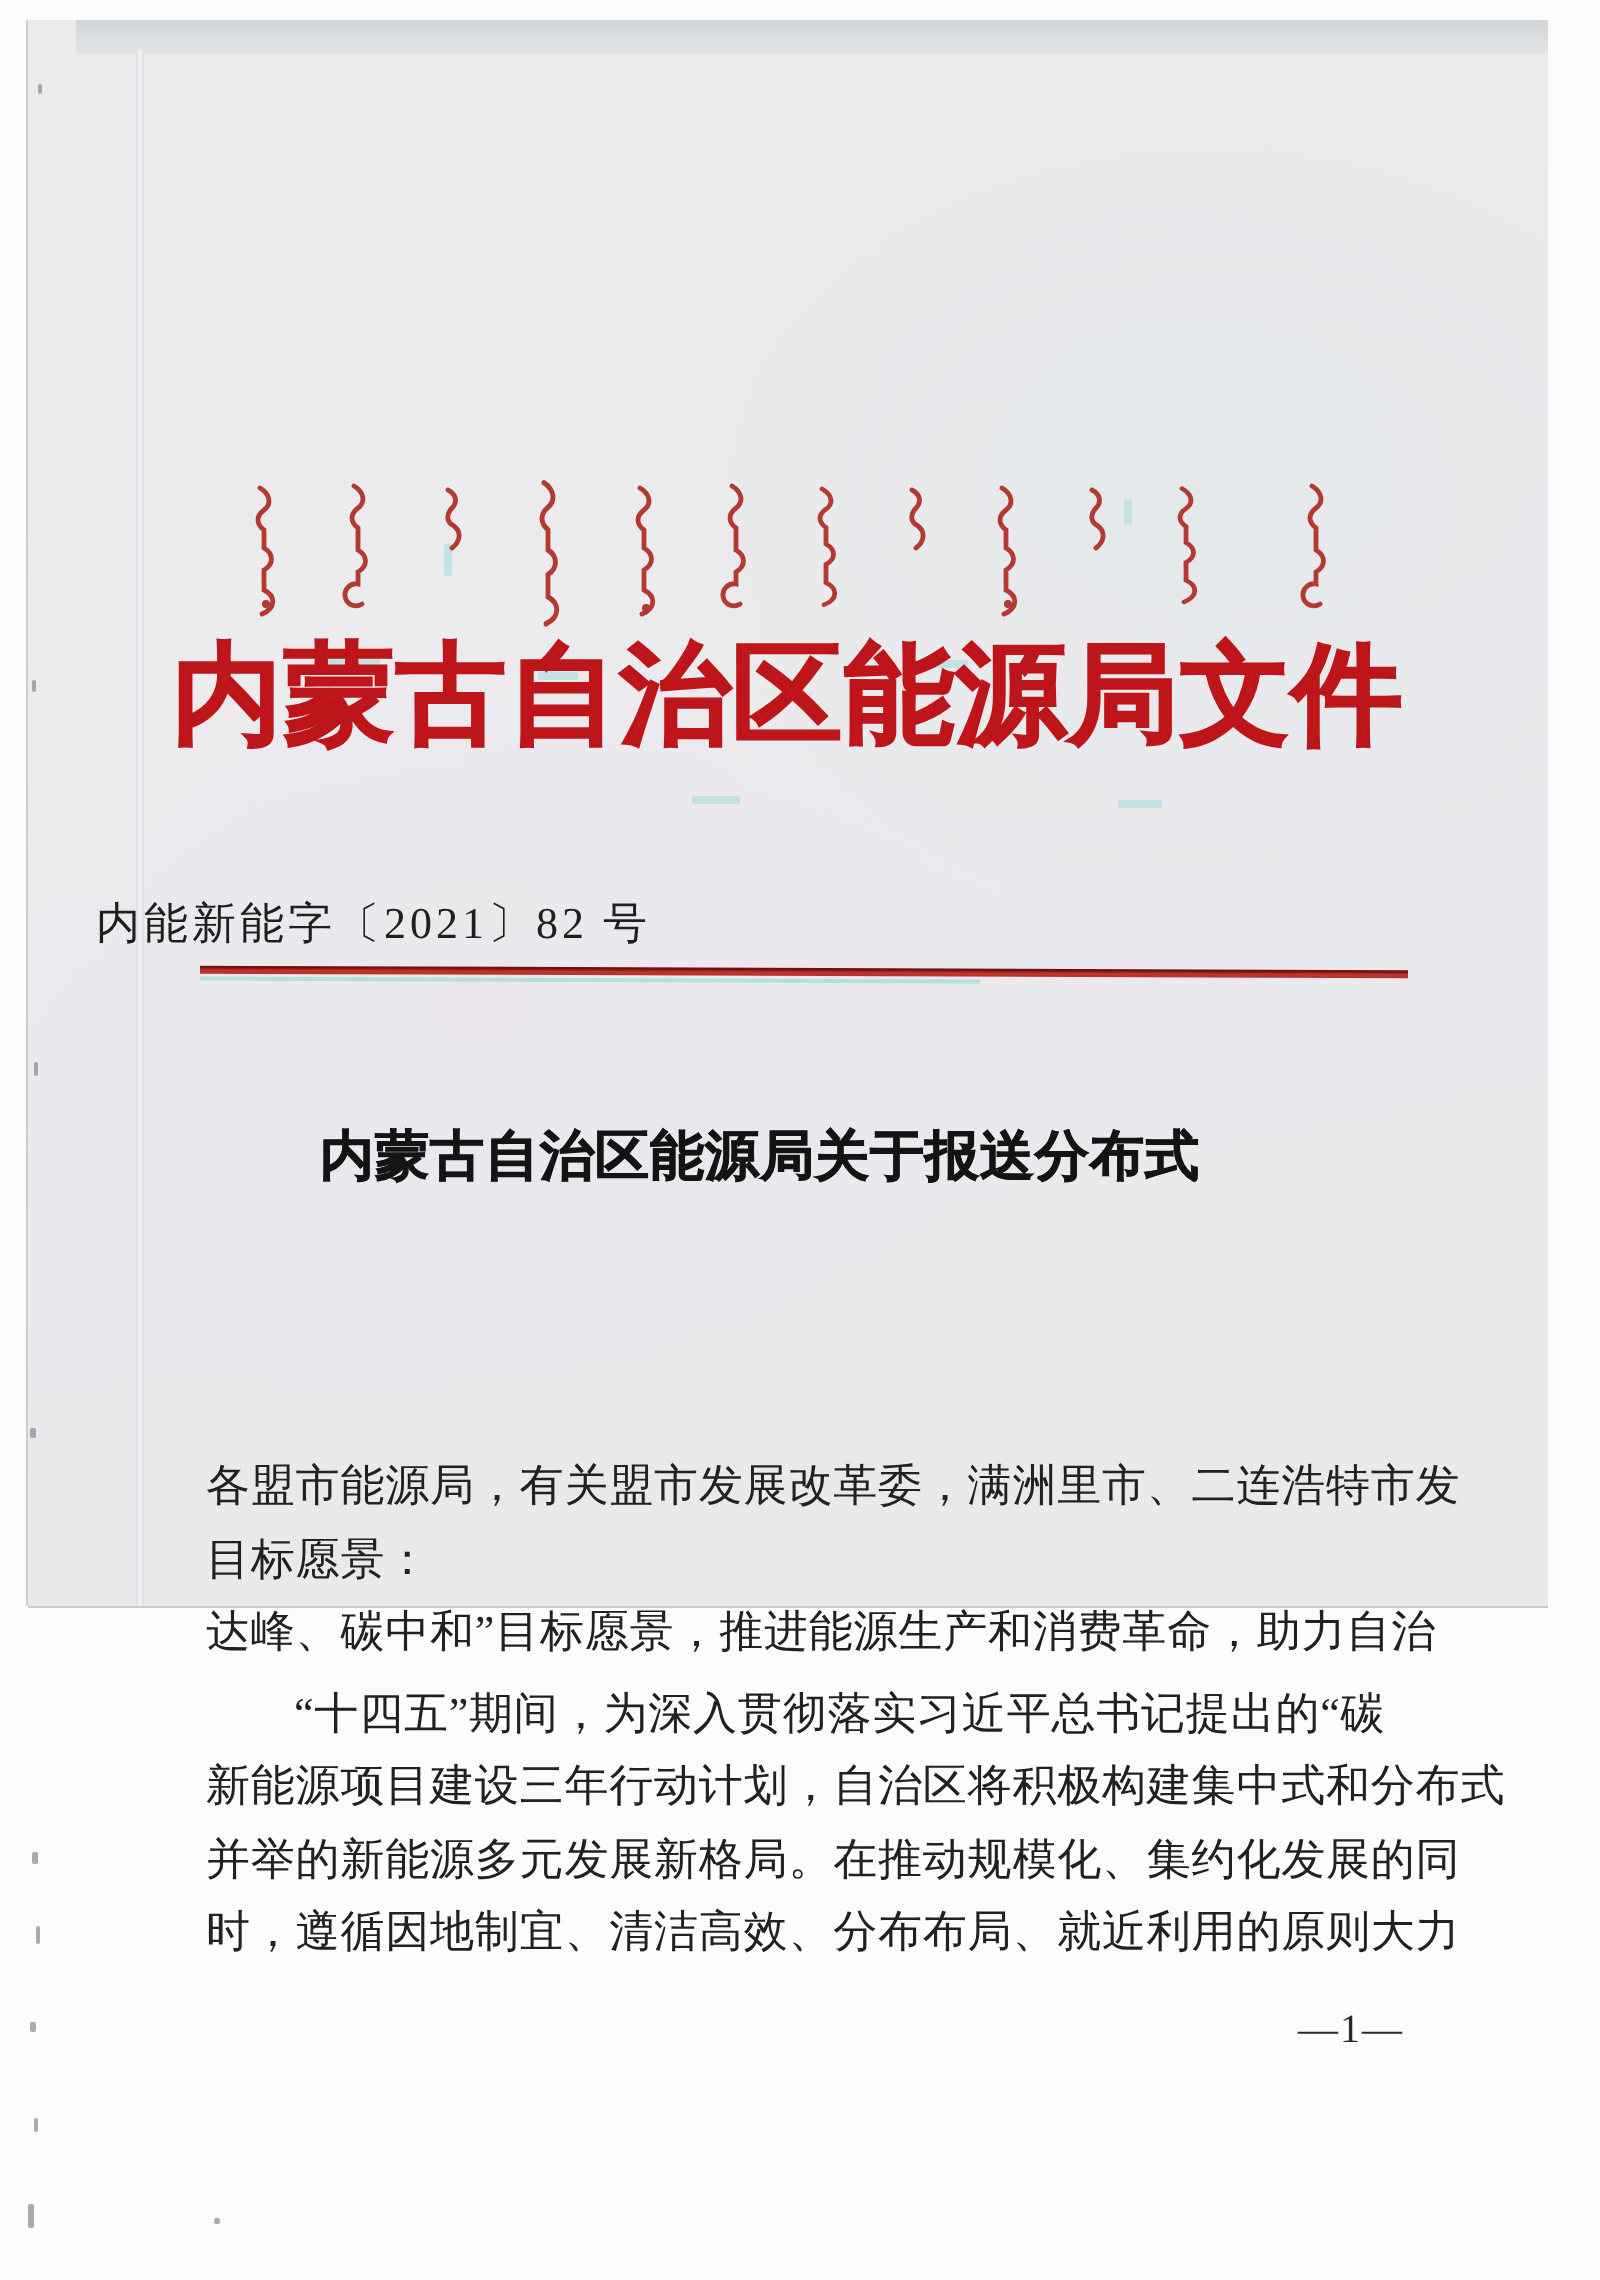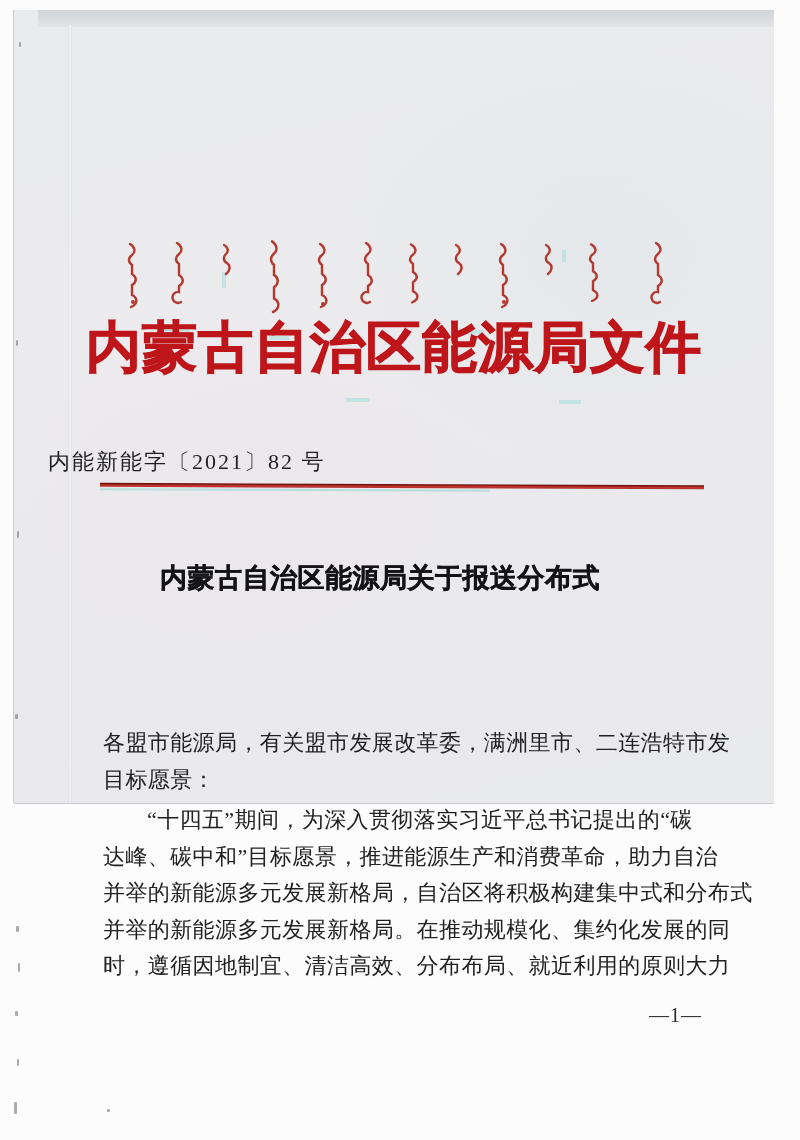--- a/index.html
+++ b/index.html
@@ -140,21 +140,21 @@
   <div class="red-rule"></div>
   <div class="red-rule-cyan"></div>
 
   <div class="notice-title">
     <div>内蒙古自治区能源局关于报送分布式</div>
   </div>
 
   <div class="body-text">
       <div class="line">各盟市能源局，有关盟市发展改革委，满洲里市、二连浩特市发</div>
       <div class="line">目标愿景：</div>
+      <div class="line">达峰、碳中和”目标愿景，推进能源生产和消费革命，助力自治</div>
       <div class="line indent">“十四五”期间，为深入贯彻落实习近平总书记提出的“碳</div>
-      <div class="line">达峰、碳中和”目标愿景，推进能源生产和消费革命，助力自治</div>
-      <div class="line">并举的新能源多元发展新格局，自治区将积极构建集中式和分布式</div>
+      <div class="line">新能源项目建设三年行动计划，自治区将积极构建集中式和分布式</div>
       <div class="line">并举的新能源多元发展新格局。在推动规模化、集约化发展的同</div>
       <div class="line">时，遵循因地制宜、清洁高效、分布布局、就近利用的原则大力</div>
     </div>
 
   <div class="page-number">—1—</div>
 </div>
 
 </body></html>

